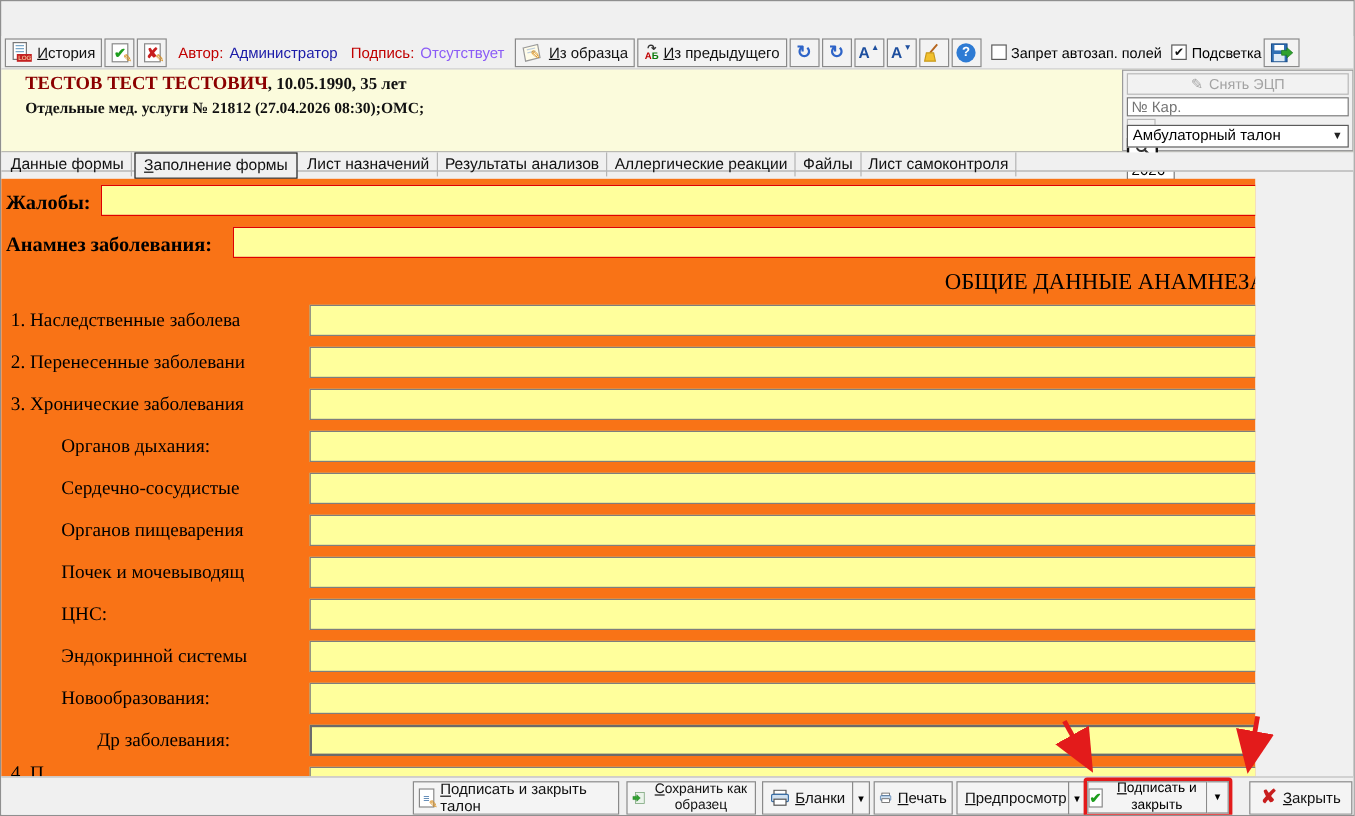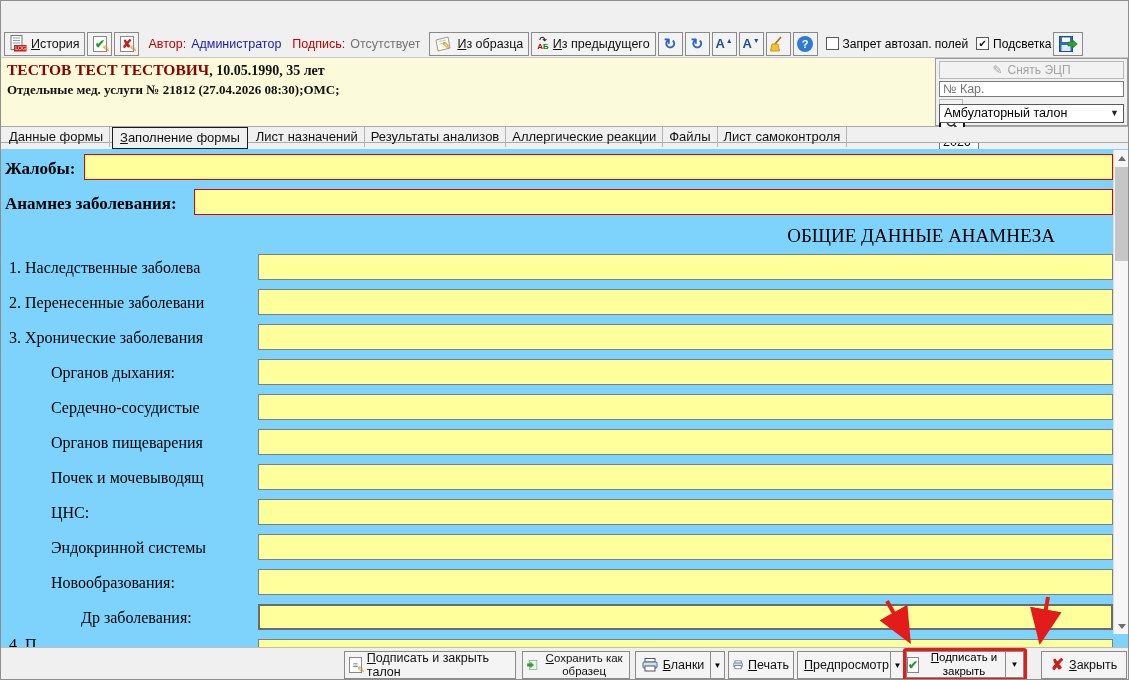--- a/index.html
+++ b/index.html
@@ -10,32 +10,32 @@
   .wincontrols{position:absolute;right:4px;top:0;height:29px;display:flex;}
   .wincontrols span{width:42px;height:29px;display:flex;align-items:center;justify-content:center;color:#7a7a7a;font-size:14px;}
   
   .toolbar{position:absolute;top:29px;left:0;right:0;height:28px;background:#f0f0f0;border-bottom:1px solid #c9c9c9;display:flex;align-items:center;padding:0 3px;box-sizing:border-box;gap:2px;}
   .tbtn{height:24px;border:1px solid #8a8a8a;background:#f3f3f3;display:flex;align-items:center;gap:4px;padding:0 5px;font-size:12.5px;color:#111;box-sizing:border-box;white-space:nowrap;}
   .tbtn.iconic{width:25px;justify-content:center;padding:0;}
   .accel::first-letter{text-decoration:underline;}
   .authsig{display:flex;align-items:center;gap:5px;font-size:12.5px;margin:0 7px;white-space:nowrap;}
   .lbl-red{color:#c00000;}
   .val-navy{color:#1b1ba8;}
-  .val-blue{color:#737373;}
+  .val-blue{color:#8b5cf6;}
   .cbgroup{display:flex;align-items:center;gap:4px;margin-left:6px;font-size:12px;white-space:nowrap;}
   .cb{width:13px;height:13px;border:1px solid #5a5a5a;background:#fff;display:inline-flex;align-items:center;justify-content:center;font-size:10px;color:#111;box-sizing:border-box;}
   .glyph-blue{color:#2e64c8;font-weight:bold;font-size:15px;line-height:1;}
   .a-ico{display:inline-flex;align-items:flex-start;font-weight:bold;color:#1d4e9e;font-size:13px;line-height:1;}
   .a-ico .tri{font-size:7px;margin-left:1px;color:#1d4e9e;}
   .help-ico{width:16px;height:16px;border-radius:50%;background:#2e7bd4;color:#fff;font-weight:bold;font-size:11px;display:inline-flex;align-items:center;justify-content:center;}
   .ab-ico{display:flex;flex-direction:column;align-items:center;line-height:1;font-size:8px;font-weight:bold;}
   .ab-ico .curve{font-size:9px;color:#333;height:7px;}
   
   .patientbar{position:absolute;top:57px;left:0;right:0;height:69px;background:#fdfdе1;background-color:#fbfbdc;border-bottom:1px solid #a9a9a9;box-sizing:border-box;}
-  .pinfo{position:absolute;left:6px;top:3px;font-family:"Liberation Serif",serif;}
+  .pinfo{position:absolute;left:20px;top:3px;font-family:"Liberation Serif",serif;}
   .pname{color:#8b0000;font-weight:bold;font-size:15.5px;}
   .pmeta{color:#111;font-weight:bold;font-size:14px;}
   .pservice{color:#111;font-weight:bold;font-size:13px;margin-top:3px;}
   .cardpanel{position:absolute;top:0;left:934px;right:0;bottom:0;background:#f0f0f0;border:1px solid #9a9a9a;box-sizing:border-box;padding:2px 3px;display:flex;flex-direction:column;gap:2px;}
   .ecp-btn{height:19px;border:1px solid #b8b8b8;background:#f2f2f2;color:#a3a3a3;font-size:12px;display:flex;align-items:center;justify-content:center;gap:5px;}
   .cardrow{display:flex;gap:2px;height:21px;flex-direction:column;}
   .cardrow input{border:1px solid #7a7a7a;font-size:12.5px;padding:0 3px;box-sizing:border-box;font-family:"Liberation Sans",sans-serif;}
   .kar-input{flex:1;min-width:0;color:#111;}
   .dots-btn{width:22px;border:1px solid #b8b8b8;background:#f2f2f2;color:#9a9a9a;font-size:11px;display:flex;align-items:center;justify-content:center;}
   .search-btn{width:26px;border:2px solid #111;background:#fff;display:flex;align-items:center;justify-content:center;box-sizing:border-box;}
@@ -45,21 +45,21 @@
   .spin i{display:block;width:0;height:0;border-left:3px solid transparent;border-right:3px solid transparent;}
   .spin .up i{border-bottom:4px solid #555;}
   .spin .dn i{border-top:4px solid #555;}
   .talon-dd{height:21px;border:1px solid #5a5a5a;background:#fff;display:flex;align-items:center;font-size:12.5px;padding:0 4px;justify-content:space-between;}
   .dd-arrow{font-size:9px;color:#222;}
   
   .tabsrow{position:absolute;top:126px;left:0;right:0;height:16px;display:flex;align-items:flex-start;padding-left:2px;border-bottom:1px solid #ababab;box-sizing:border-box;background:#f0f0f0;font-size:13px;}
   .tab{display:block;padding:2px 6px 3px 6px;border-right:1px solid #b5b5b5;color:#111;white-space:nowrap;}
   .tab.active{border:1px solid #1c1c1c;background:#f0f0f0;margin:0 2px;padding:2px 7px 3px 7px;}
   
-  .formarea{position:absolute;top:148px;left:0;width:1129px;height:498px;background:#7dd3fc;overflow:hidden;}
+  .formarea{position:absolute;top:148px;left:0;width:1045px;height:498px;background:#f97316;overflow:hidden;}
   .flabel{position:absolute;font-family:"Liberation Serif",serif;font-size:16px;color:#000;white-space:nowrap;overflow:hidden;}
   .flabel.big{font-weight:bold;font-size:17px;}
   .ffield{position:absolute;height:26px;width:855px;left:257px;background:#ffff9c;border:1px solid #7e7e7e;box-sizing:border-box;}
   .ffield.req{border-color:#e00000;}
   .ffield.strong{border:2px solid #6b6b6b;}
   .fheading{position:absolute;left:257px;width:855px;top:76px;font-family:"Liberation Serif",serif;font-size:19px;color:#000;text-align:right;padding-right:58px;box-sizing:border-box;}
   
   .vscroll{position:absolute;top:1px;left:1112px;width:16px;height:484px;background:#f6f6f6;border-left:1px solid #dcdcdc;box-sizing:border-box;}
   .sarr{position:absolute;left:0;width:16px;height:16px;display:flex;align-items:center;justify-content:center;background:#f6f6f6;}
   .sarr i{display:block;width:0;height:0;border-left:4px solid transparent;border-right:4px solid transparent;}

